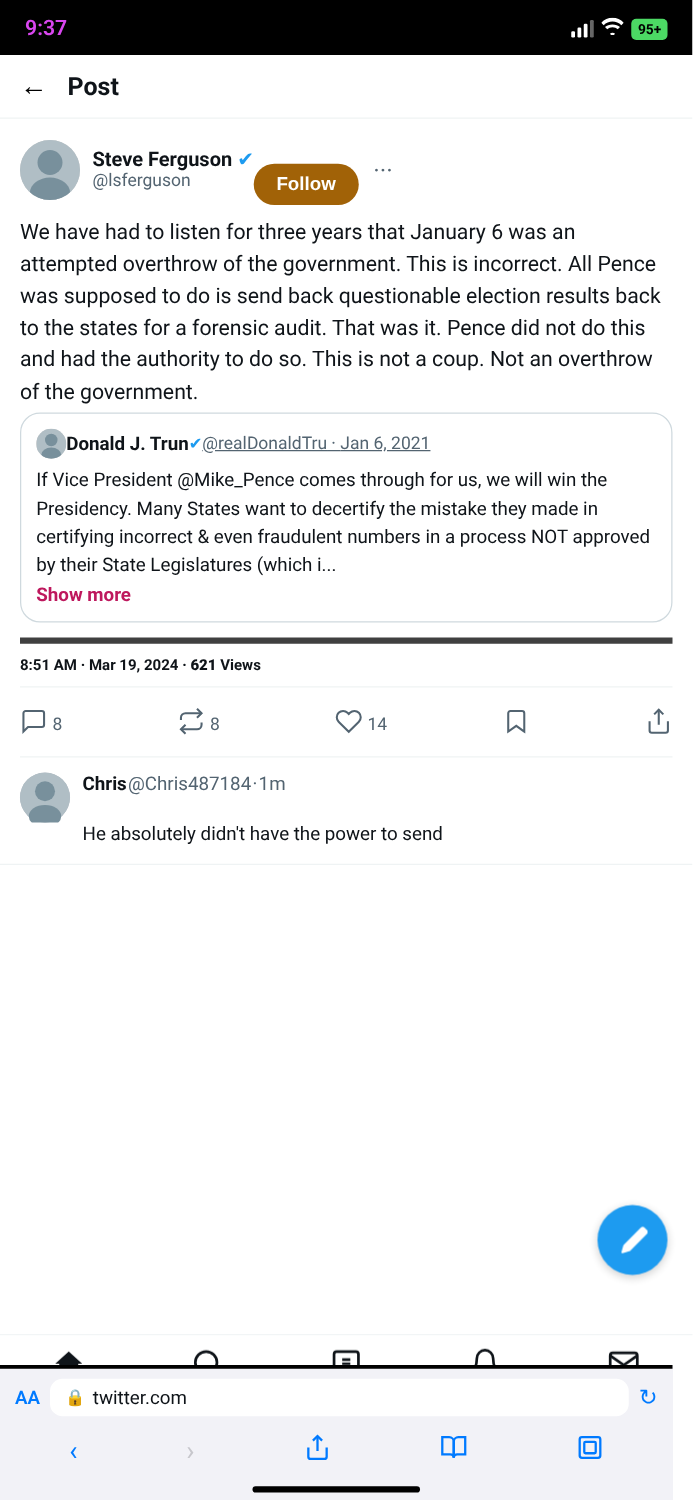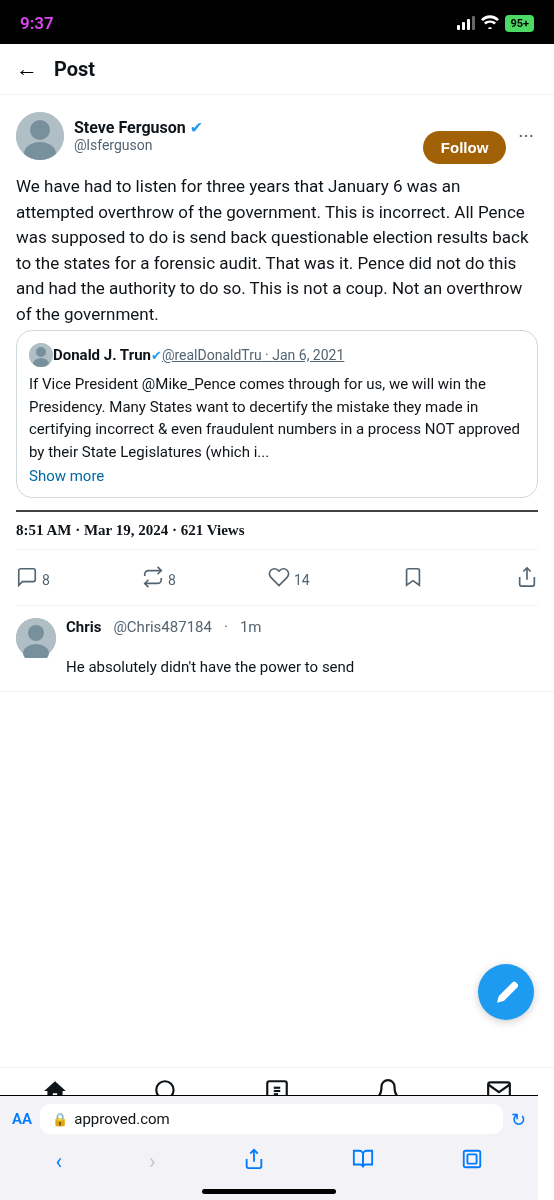--- a/index.html
+++ b/index.html
@@ -78,21 +78,21 @@
 
     
     .post-container {
       padding: 12px 16px 0;
     }
 
     
     .author-row {
       display: flex;
       align-items: center;
-      justify-content: space-between;
+      justify-content: flex-start;
       margin-bottom: 10px;
     }
     .author-left {
       display: flex;
       align-items: center;
       gap: 10px;
     }
     .avatar {
       width: 48px;
       height: 48px;
@@ -191,36 +191,36 @@
       font-size: 14px;
       color: #536471;
       text-decoration: underline;
     }
     .quoted-text {
       font-size: 15px;
       line-height: 1.5;
       color: #0f1419;
     }
     .show-more-link {
-      color: #0369a1;
+      color: #be185d;
       font-size: 15px;
       cursor: pointer;
       display: block;
       margin-top: 4px;
+      font-weight: bold;
     }
 
     
     .timestamp {
-      font-size: 15px;
+      font-size: 12px;
       color: #536471;
       padding: 10px 0;
-      border-top: 2px solid #404040;
+      border-top: 5px solid #404040;
       border-bottom: 1px solid #eff3f4;
       margin-bottom: 8px;
-      font-family: Liberation Serif, serif;
     }
     .timestamp span {
       font-weight: 700;
       color: #0f1419;
     }
 
     
     .action-bar {
       display: flex;
       justify-content: space-between;
@@ -257,21 +257,21 @@
       display: flex;
       align-items: center;
       justify-content: center;
     }
     .comment-content {
       flex: 1;
     }
     .comment-author-row {
       display: flex;
       align-items: center;
-      gap: 12px;
+      gap: 1px;
       font-size: 15px;
     }
     .comment-author-name {
       font-weight: 700;
       color: #0f1419;
     }
     .comment-handle {
       color: #536471;
     }
     .comment-dot {
@@ -331,21 +331,21 @@
       justify-content: center;
     }
 
     
     .browser-bar {
       position: fixed;
       bottom: 0;
       left: 0;
       width: 538px;
       background: #f2f2f7;
-      border-top: 1px solid #000000;
+      border-top: 3px solid #000000;
     }
     .browser-address-row {
       display: flex;
       align-items: center;
       padding: 8px 12px;
       gap: 8px;
     }
     .browser-aa {
       font-size: 15px;
       font-weight: 600;
@@ -575,21 +575,21 @@
       <polyline points="22,6 12,13 2,6"></polyline>
     </svg>
   </div>
 </div>
 
 <div class="browser-bar">
   <div class="browser-address-row">
     <span class="browser-aa">AA</span>
     <div class="browser-url-box">
       <span class="lock-icon">🔒</span>
-      <span>approved.com</span>
+      <span>twitter.com</span>
     </div>
     <span class="browser-refresh">↻</span>
   </div>
   <div class="browser-nav-row">
     <span class="browser-nav-item">‹</span>
     <span class="browser-nav-item disabled">›</span>
     <span class="browser-nav-item">
       <svg width="22" height="22" viewBox="0 0 24 24" fill="none" stroke="#007aff" stroke-width="2">
         <path d="M4 12v8a2 2 0 0 0 2 2h12a2 2 0 0 0 2-2v-8"></path>
         <polyline points="16 6 12 2 8 6"></polyline>

